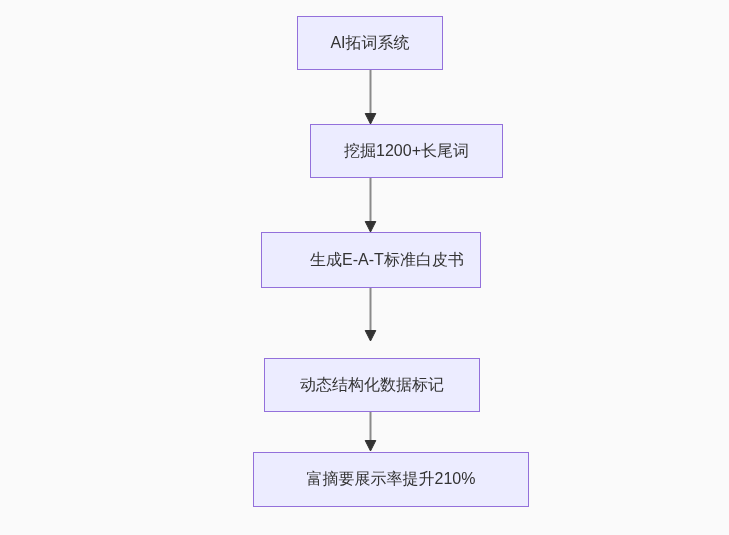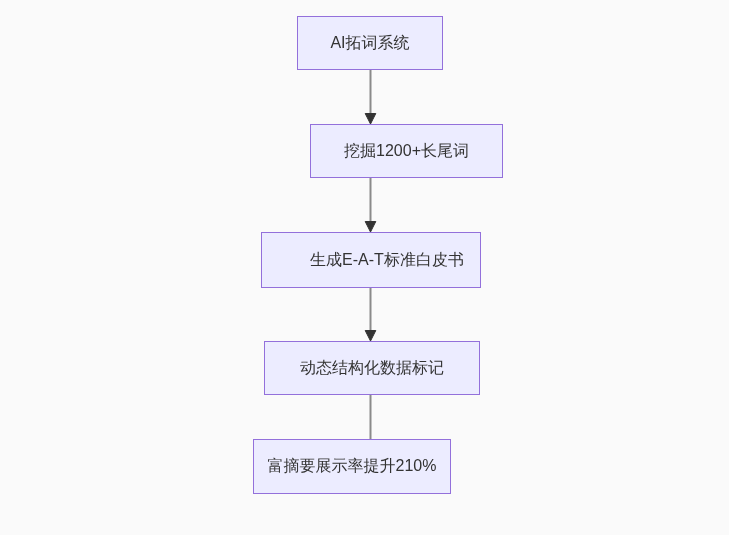--- a/index.html
+++ b/index.html
@@ -39,22 +39,22 @@
     font-size: 16px;
     display: flex;
     align-items: center;
     justify-content: center;
     text-align: center;
     white-space: nowrap;
   }
   .n1 { left: 297px; top: 16px;  width: 146px; height: 54px; }
   .n2 { left: 274px; top: 124px; width: 193px; height: 54px; margin-left: 36px; }
   .n3 { left: 261px; top: 232px; width: 220px; height: 56px; padding-left: 32px; }
-  .n4 { left: 264px; top: 341px; width: 216px; height: 54px; }
-  .n5 { left: 253px; top: 439px; width: 198px; height: 55px; }
+  .n4 { left: 264px; top: 358px; width: 216px; height: 54px; }
+  .n5 { left: 253px; top: 452px; width: 276px; height: 55px; }
 </style>
 </head>
 <body>
 
 <div class="canvas">
 
   <svg class="edges" viewBox="0 0 729 535" xmlns="http://www.w3.org/2000/svg">
     <g>
       <line x1="370.5" y1="70" x2="370.5" y2="115"></line>
       <polygon points="365.2,113.5 375.8,113.5 370.5,124"></polygon>

